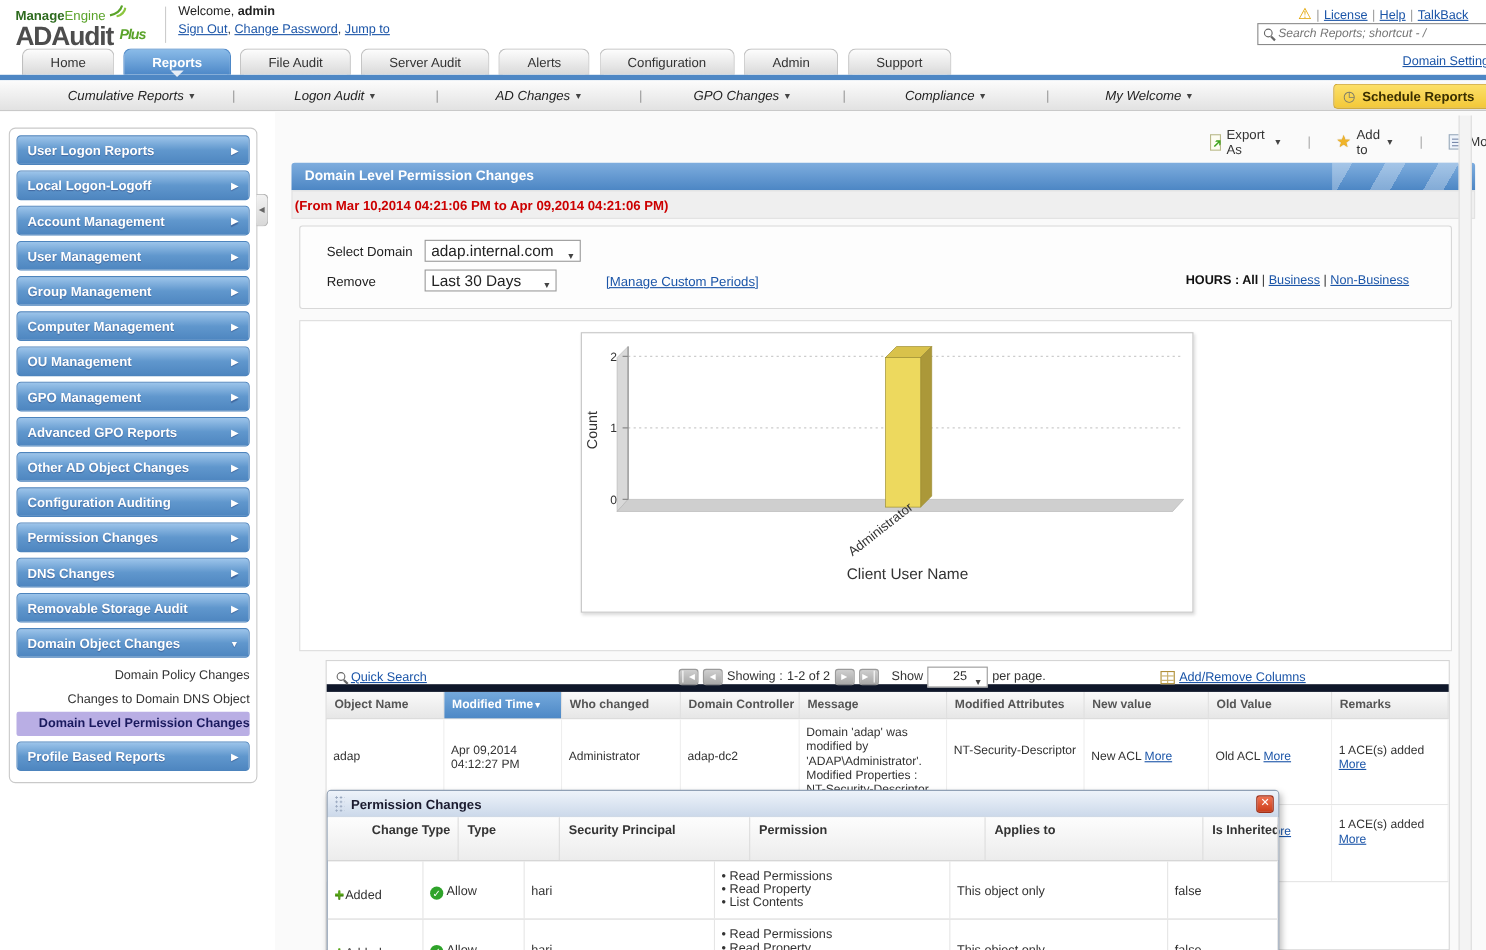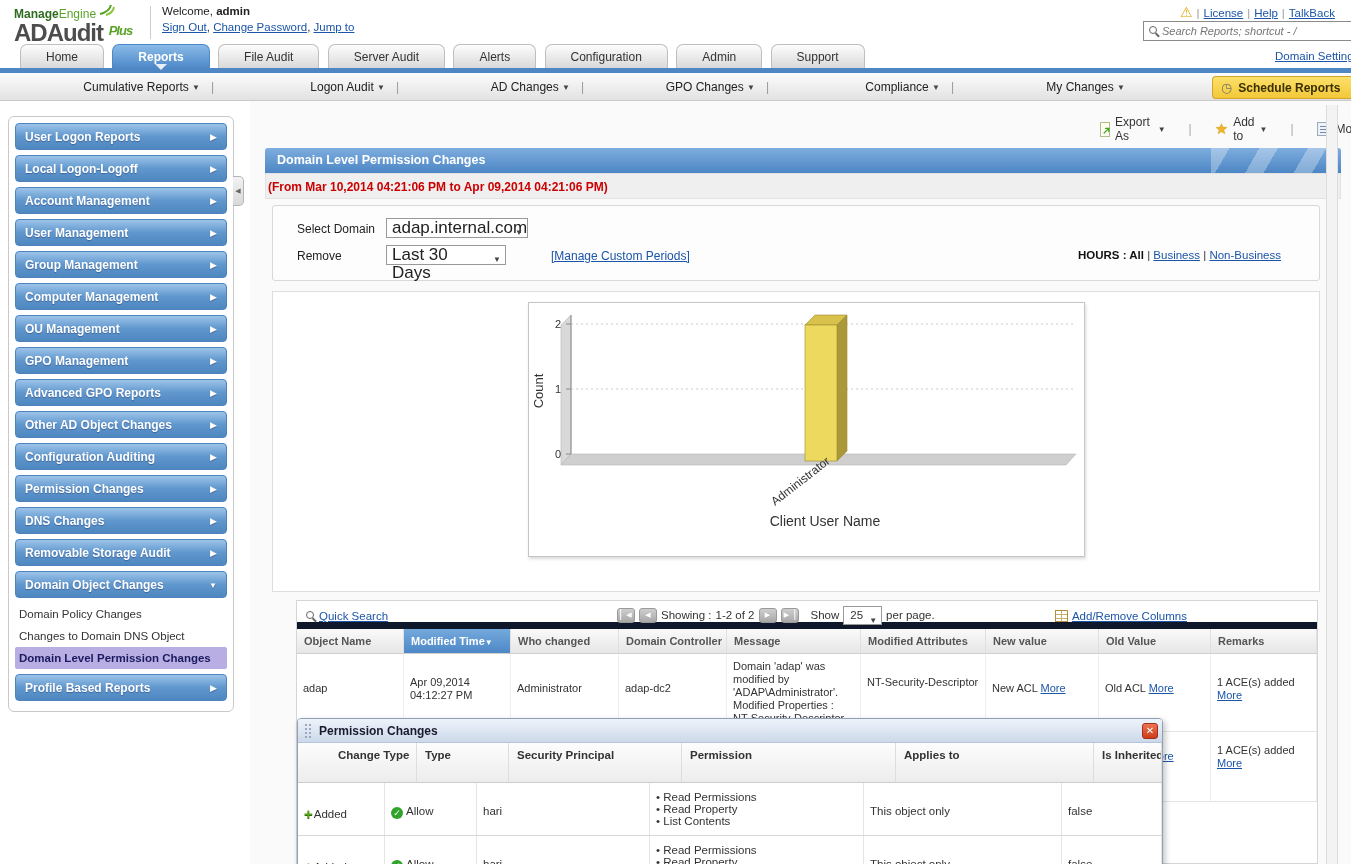--- a/index.html
+++ b/index.html
@@ -33,35 +33,35 @@
      padding:0 25px; margin-right:5px; border:1px solid #bfbfbf; border-bottom:none;
      border-radius:7px 7px 0 0; background:linear-gradient(#fdfdfd,#d9d9d9); color:#333; cursor:pointer; }
   .tab.active { background:linear-gradient(#8abbe8,#4d88c8); color:#fff; font-weight:bold; border-color:#4d88c8; }
   .tab.active::after { content:""; position:absolute; left:50%; bottom:-8px; margin-left:-6px;
      border:6px solid transparent; border-top-color:#e8eef5; z-index:5; }
   #domain-settings { left:1275px; top:50px; font-size:11.5px; white-space:nowrap; }
   #bluestrip { left:0; top:68px; width:1351px; height:5px; background:#4e87c4; }
   
   #subnav { left:0; top:73px; width:1351px; height:28px; background:linear-gradient(#fcfcfc,#e2e2e2);
      border-bottom:1px solid #c9c9c9; display:flex; align-items:center; }
-  .subnav-item { width:160px; text-align:right; color:#222; cursor:pointer; white-space:nowrap; }
+  .subnav-item { width:160px; text-align:center; color:#222; cursor:pointer; white-space:nowrap;font-style:italic; }
   .subnav-item .caret { color:#444; font-size:8px; vertical-align:1px; }
   .subnav-sep { color:#999; width:25px; text-align:center; }
   #schedule-btn { left:1212px; top:76px; height:23px; padding:0 14px 0 8px; display:flex; align-items:center;
      background:linear-gradient(#fce06a,#f3c838); border:1px solid #cfa52e; border-right:none;
      border-radius:4px 0 0 4px; font-weight:bold; color:#3a2f00; cursor:pointer; white-space:nowrap; }
   .clock-icon { color:#7a7a6a; font-size:13px; margin-right:6px; font-weight:normal; }
   
   #sidebar { left:8px; top:116px; width:226px; height:596px; border:1px solid #c9c9c9; border-radius:6px; background:#fff; padding:6px; }
   .side-btn { position:relative; height:27px; line-height:27px; margin-bottom:5px; padding-left:9px;
      border-radius:4px; background:linear-gradient(180deg,#9cc4ea,#6097cd 50%,#4e86c0);
      color:#fff; font-weight:bold; font-size:12px; cursor:pointer; border:1px solid #4d84bd;
      text-shadow:0 1px 1px rgba(0,0,60,.3); }
   .side-btn .arr { position:absolute; right:9px; font-size:9px; top:0; }
-  .side-sub { font-size:11.5px; color:#333; padding:5px 0 5px 4px; cursor:pointer; }
+  .side-sub { font-size:11.5px; color:#333; padding:5px 0 5px 4px; cursor:pointer;text-align:right; }
   .side-sub.active { background:#b9aee4; color:#1a1a5e; font-weight:bold; border-radius:2px; }
   #collapse-handle { left:233px; top:176px; width:11px; height:30px; background:linear-gradient(#f2f2f2,#d8d8d8);
      border:1px solid #b5b5b5; border-left:none; border-radius:0 5px 5px 0; color:#666; font-size:7px;
      display:flex; align-items:center; justify-content:center; cursor:pointer; }
   
   #main-bg { left:250px; top:101px; width:1101px; height:763px; background:#fafafa; }
   #report-toolbar { left:1100px; top:115px; display:flex; align-items:center; gap:23px; color:#333; }
   #report-toolbar .caret { font-size:8px; color:#444; }
   #report-toolbar .sep { color:#aaa; }
   .tb-item { display:flex; align-items:center; gap:5px; cursor:pointer; }
@@ -78,21 +78,21 @@
      line-height:25px; padding-left:12px; overflow:hidden; }
   #report-titlebar .stripes { position:absolute; right:0; top:0; width:130px; height:25px;
      background:repeating-linear-gradient(120deg, rgba(255,255,255,.30) 0 16px, rgba(255,255,255,0) 16px 42px); }
   #date-range { left:268px; top:180px; color:#c00; font-weight:bold; font-size:12px; }
   #date-band { left:265px; top:173px; width:1076px; height:26px; background:#efefef; border:1px solid #e2e2e2; }
   
   #filter-panel { left:272px; top:205px; width:1048px; height:76px; background:#fdfdfd;
      border:1px solid #d8d8d8; border-radius:3px; }
   .f-label { position:absolute; color:#222; }
   .fake-select { position:absolute; height:20px; border:1px solid #999; background:#fff; line-height:18px;
-     padding:0 24px 0 5px; cursor:pointer; font-size:17px; color:#222; }
+     padding:0 24px 0 5px; cursor:pointer; font-size:14px; color:#222; }
   .fake-select::after { content:"▼"; position:absolute; right:4px; top:5px; font-size:8px; color:#444; }
   #hours-line { position:absolute; right:38px; top:43px; font-size:11.5px; white-space:nowrap; }
   #hours-line b { color:#111; }
   
   #chart-outer { left:272px; top:291px; width:1048px; height:301px; background:#fff; border:1px solid #ddd; }
   #chart-panel { left:528px; top:302px; width:557px; height:255px; border:1px solid #c5c5c5; background:#fff;
      box-shadow:1px 2px 3px rgba(0,0,0,.15); }
   #chart-header { height:23px; background:linear-gradient(#ffffff,#d8d8d8); border-bottom:1px solid #bbb;
      font-weight:bold; color:#222; line-height:23px; padding-left:10px; position:relative; }
   #chart-type-icon { position:absolute; right:6px; top:4px; width:18px; height:15px; display:flex;
@@ -107,21 +107,21 @@
   #grid { left:296px; top:600px; width:1022px; height:264px; border:1px solid #d5d5d5; background:#fff; }
   #grid-toolbar { height:28px; border-bottom:7px solid #0f172a; position:relative; display:flex; align-items:flex-end; }
   #quick-search { display:flex; align-items:center; margin-left:8px; font-size:11.5px; }
   #pager { position:absolute; left:320px; top:0; height:28px; display:flex; align-items:center; gap:4px; font-size:11.5px; color:#333; }
   .pg-btn { width:18px; height:15px; border-radius:3px; background:linear-gradient(#cfcfcf,#a8a8a8);
      color:#fff; font-size:7px; display:flex; align-items:center; justify-content:center; cursor:default;
      border:1px solid #9a9a9a; }
   .pg-bar-l::before { content:"▏"; font-size:9px; margin-right:-1px; }
   .pg-bar-r::after { content:"▕"; font-size:9px; margin-left:-1px; }
   .pg-select { position:relative; height:19px; border:1px solid #999; background:#fff; line-height:17px;
-     padding:0 18px 0 6px; cursor:pointer; }
+     padding:0 18px 0 22px; cursor:pointer; }
   .pg-select::after { content:"▼"; position:absolute; right:4px; top:5px; font-size:8px; color:#444; }
   #addremove { position:absolute; right:130px; display:flex; align-items:center; gap:4px; font-size:11.5px; }
   .icon-grid { width:13px; height:12px; border:1px solid #b08f3a; background:
      linear-gradient(#fff,#fff) , #fdf6e0; position:relative; }
   .icon-grid::before { content:""; position:absolute; left:0; top:3px; width:11px; height:1px; background:#c9b06a; box-shadow:0 4px 0 #c9b06a; }
   .icon-grid::after { content:""; position:absolute; left:5px; top:0; width:1px; height:10px; background:#c9b06a; }
   .grid-head, .grid-row { display:grid; grid-template-columns:107px 107px 108px 108px 134px 125px 113px 112px 1fr; }
   .grid-head { height:25px; background:linear-gradient(#fafafa,#e6e6e6); border-bottom:1px solid #d0d0d0; }
   .grid-head > div { font-weight:bold; color:#555; font-size:11px; line-height:25px; padding-left:7px;
      border-right:1px solid #e0e0e0; overflow:hidden; white-space:nowrap; }
@@ -208,21 +208,21 @@
   <div class="subnav-item"><span>Cumulative Reports</span> <span class="caret">▼</span></div>
   <div class="subnav-sep">|</div>
   <div class="subnav-item"><span>Logon Audit</span> <span class="caret">▼</span></div>
   <div class="subnav-sep">|</div>
   <div class="subnav-item"><span>AD Changes</span> <span class="caret">▼</span></div>
   <div class="subnav-sep">|</div>
   <div class="subnav-item"><span>GPO Changes</span> <span class="caret">▼</span></div>
   <div class="subnav-sep">|</div>
   <div class="subnav-item"><span>Compliance</span> <span class="caret">▼</span></div>
   <div class="subnav-sep">|</div>
-  <div class="subnav-item"><span>My Changes</span> <span class="caret">▼</span></div>
+  <div class="subnav-item"><span>My Welcome</span> <span class="caret">▼</span></div>
 </div>
 <div id="schedule-btn" class="abs">
   <span class="clock-icon">◷</span>
     <span>Schedule Reports</span>
 </div>
 
 <div id="main-bg" class="abs"></div>
 
 <div id="sidebar" class="abs">
   <div class="side-btn"><span>User Logon Reports</span><span class="arr">▶</span></div>

